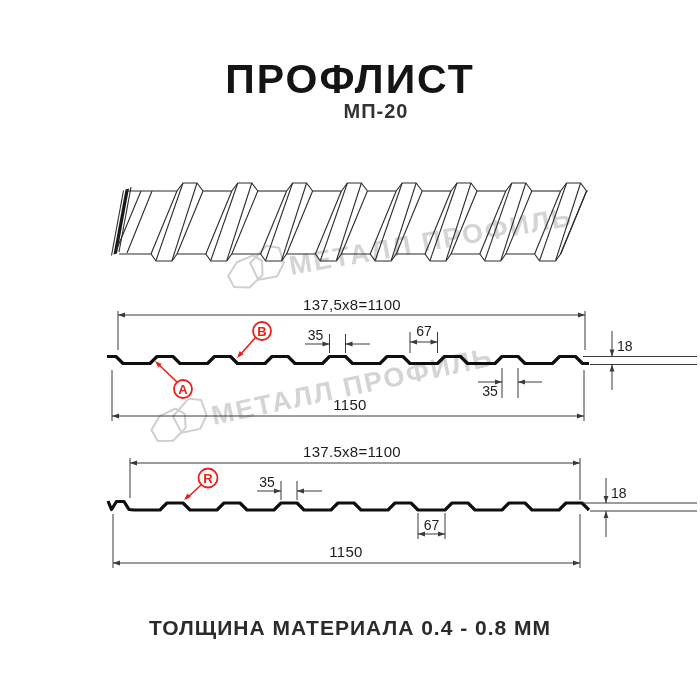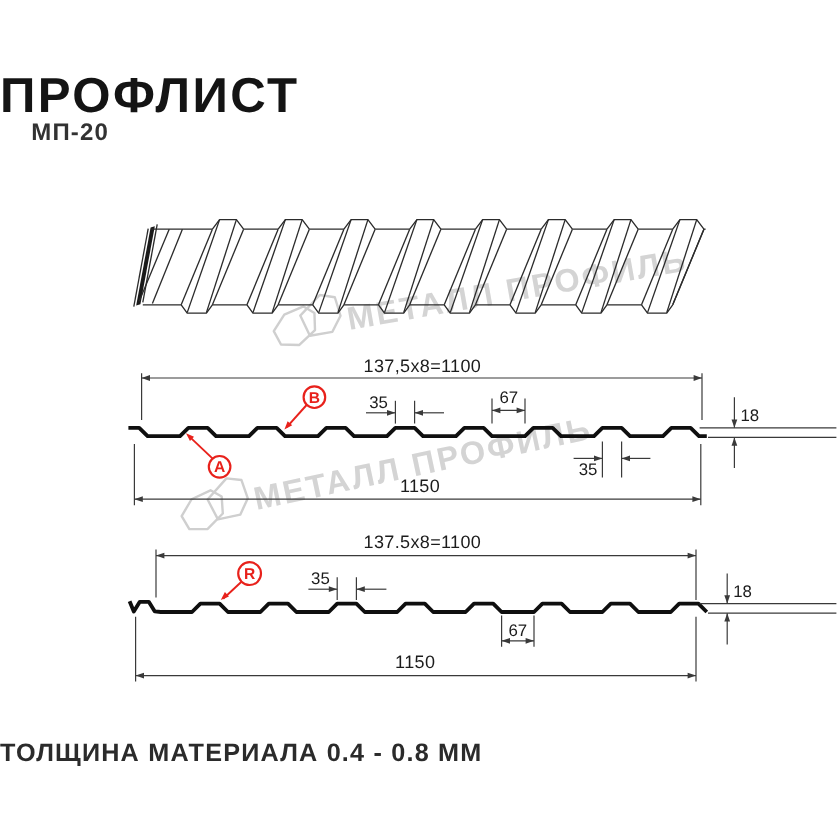--- a/index.html
+++ b/index.html
@@ -1,17 +1,17 @@
 <!DOCTYPE html>
 <html><head>
 <meta charset="utf-8">
 <style>
   html,body{margin:0;padding:0;width:700px;height:700px;background:#ffffff;overflow:hidden;}
   body{font-family:"Liberation Sans",sans-serif;position:relative;}
-  .abs{position:absolute;left:0;width:700px;}
+  .abs{position:absolute;left:0;width:700px;text-align:center;}
   .title{top:56px;font-size:41px;font-weight:800;letter-spacing:2px;color:#141414;}
   .subtitle{top:100px;font-size:20px;font-weight:700;letter-spacing:1px;color:#323232;padding-left:26px;}
   .caption{top:616px;font-size:21px;font-weight:700;letter-spacing:1px;color:#2b2b2b;}
   svg{position:absolute;left:0;top:0;}
   svg text{fill:#1c1c1c;font-family:"Liberation Sans",sans-serif;}
   .dl{stroke:#3a3a3a;stroke-width:1;}
   .dim{font-size:14px;}
   .dimL{font-size:15px;letter-spacing:.3px;}
   .prof{fill:none;stroke:#0f0f0f;stroke-width:3.2;stroke-linejoin:round;}
   .redl{stroke:#e8211b;stroke-width:1.6;}

